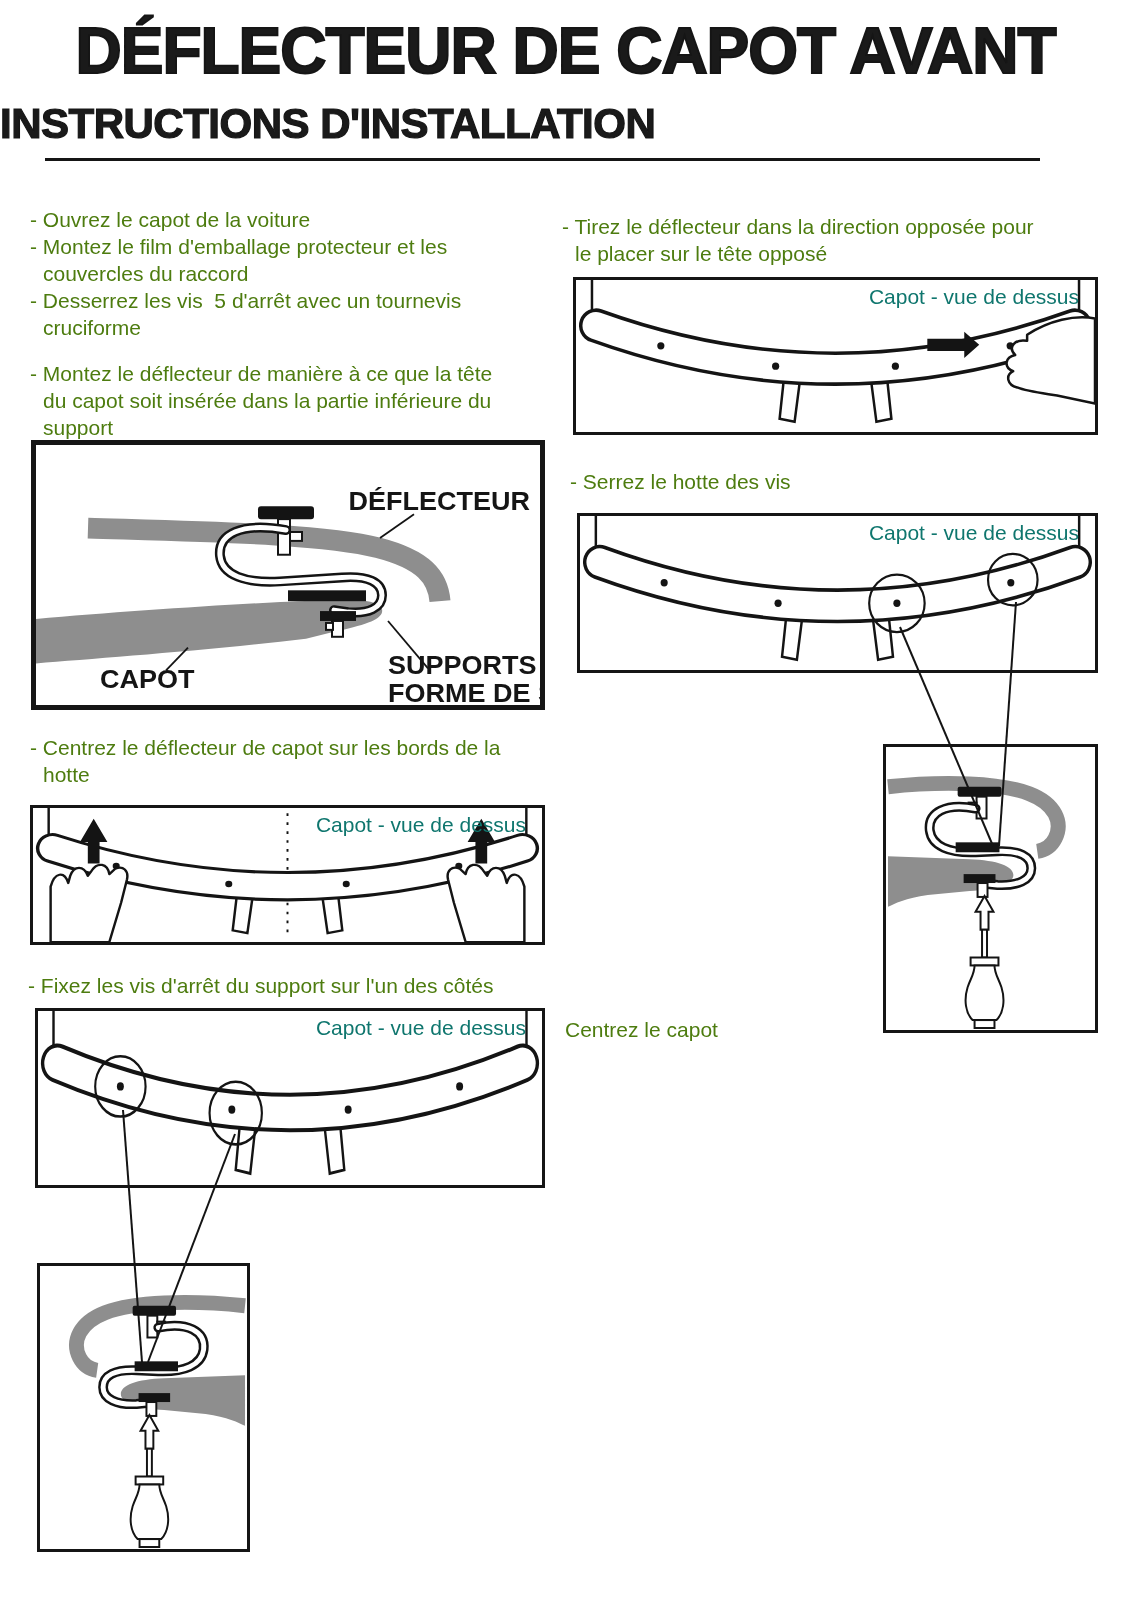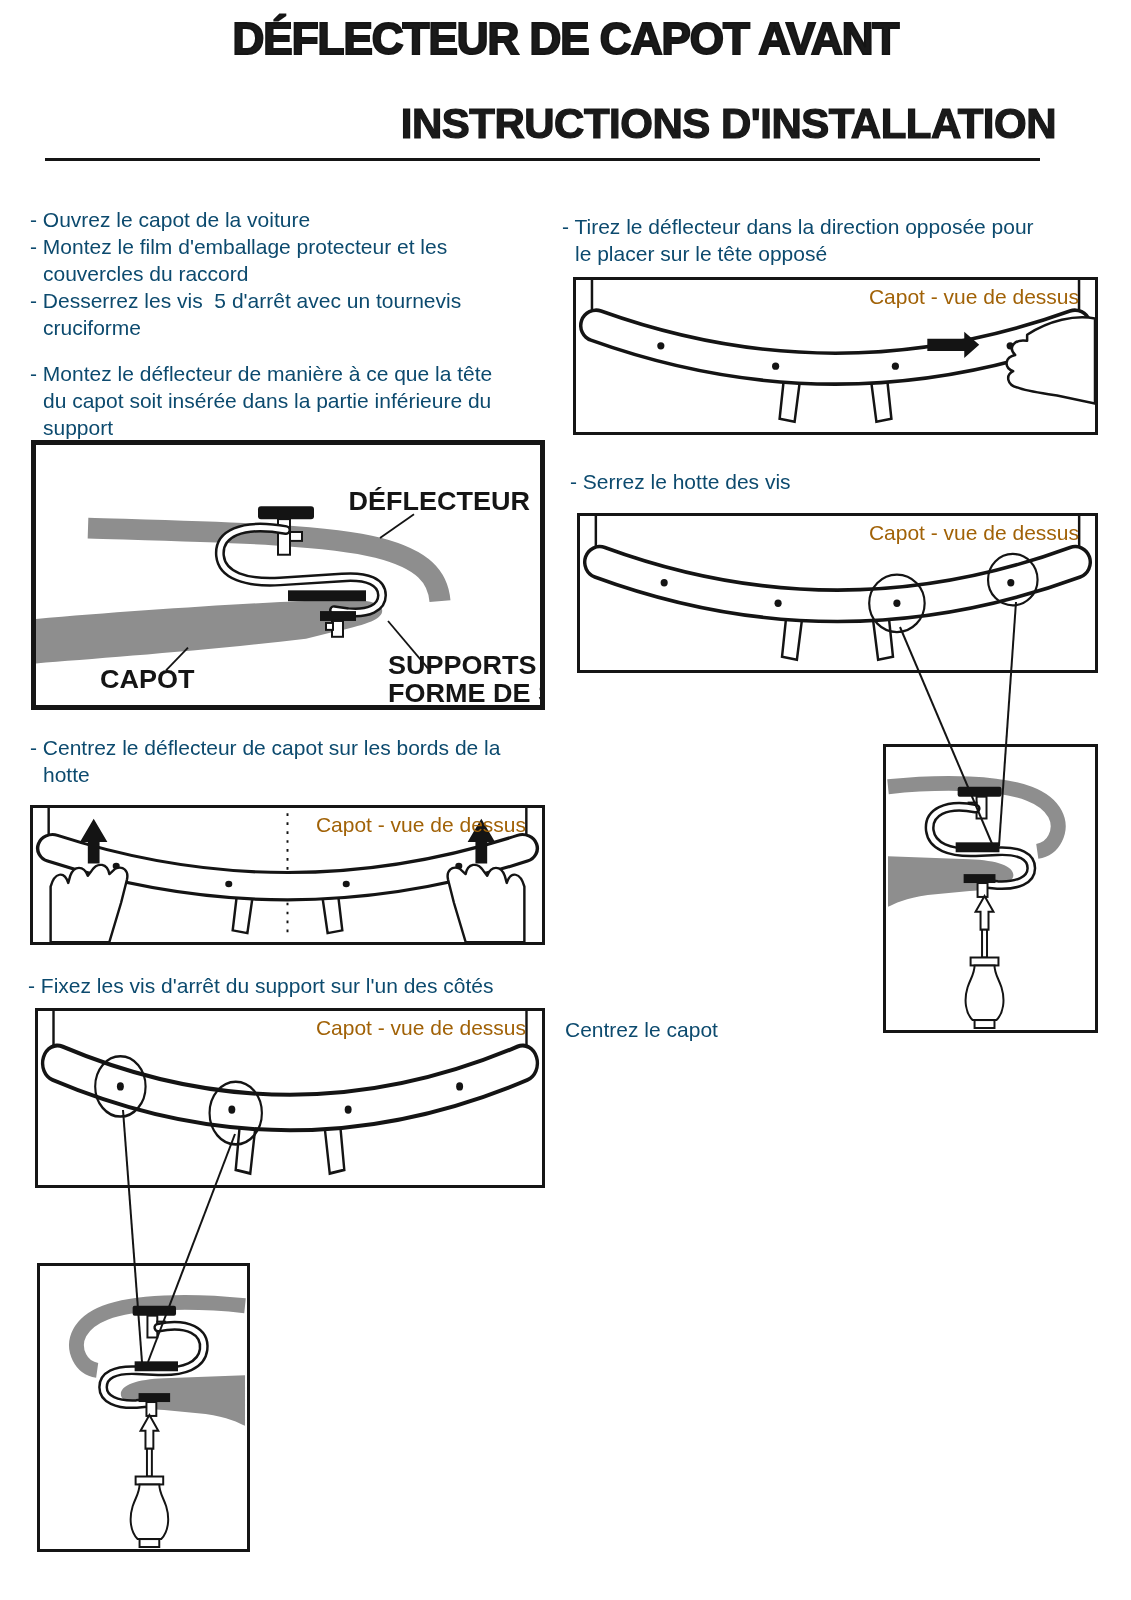--- a/index.html
+++ b/index.html
@@ -4,37 +4,37 @@
 <style>
   * { margin:0; padding:0; box-sizing:border-box; }
   html,body { background:#ffffff; }
   body {
     position:relative; width:1131px; height:1600px;
     font-family:"Liberation Sans", sans-serif; color:#1a1a1a; overflow:hidden;
   }
   .abs { position:absolute; }
   .title {
     top:14px; left:0; width:1131px; text-align:center;
-    font-size:44px; font-weight:bold; letter-spacing:-1px;
+    font-size:64px; font-weight:bold; letter-spacing:-1px;
     -webkit-text-stroke:2px #151515; white-space:nowrap;
   }
   .subtitle {
-    top:100px; left:0; width:1056px; text-align:right;
+    top:100px; left:0; width:1056px; text-align:left;
     font-size:42px; font-weight:bold; letter-spacing:-0.5px;
     -webkit-text-stroke:1.2px #151515; white-space:nowrap;
   }
   .rule { top:158px; left:45px; width:995px; height:3px; background:#151515; }
   .step {
-    font-size:21px; line-height:27px; color:#0c4a6e;
+    font-size:21px; line-height:27px; color:#4d7c0f;
     padding-left:13px; text-indent:-13px; white-space:pre-wrap;
   }
   .panel { position:absolute; border:3px solid #151515; background:#fff; }
   .panel.thick { border-width:5px; }
   .panel svg { position:absolute; left:0; top:0; width:100%; height:100%; }
-  .cap { position:absolute; top:5px; right:16px; font-size:21px; color:#a16207; }
+  .cap { position:absolute; top:5px; right:16px; font-size:21px; color:#0f766e; }
   .ink { stroke:#141414; }
   .hoodline { stroke:#141414; stroke-width:2.5; fill:none; }
   .tab { fill:#fff; stroke:#141414; stroke-width:2.5; }
   .banda { stroke:#141414; stroke-width:34; fill:none; stroke-linecap:round; }
   .bandb { stroke:#ffffff; stroke-width:27; fill:none; stroke-linecap:round; }
   .dot { fill:#141414; }
   .ring { fill:none; stroke:#141414; stroke-width:2.2; }
   .hand { fill:#ffffff; stroke:#141414; stroke-width:2.5; stroke-linejoin:round; }
   .blkarrow { fill:#141414; }
   .gray { fill:#8e8e8e; }

